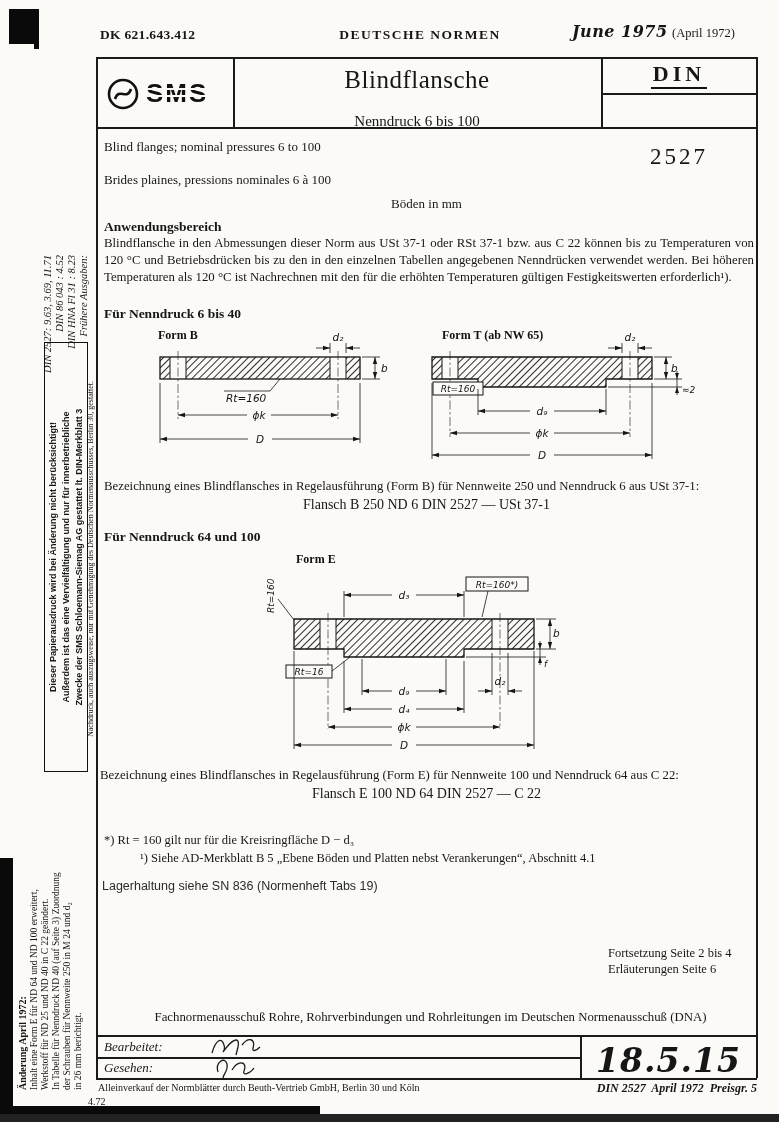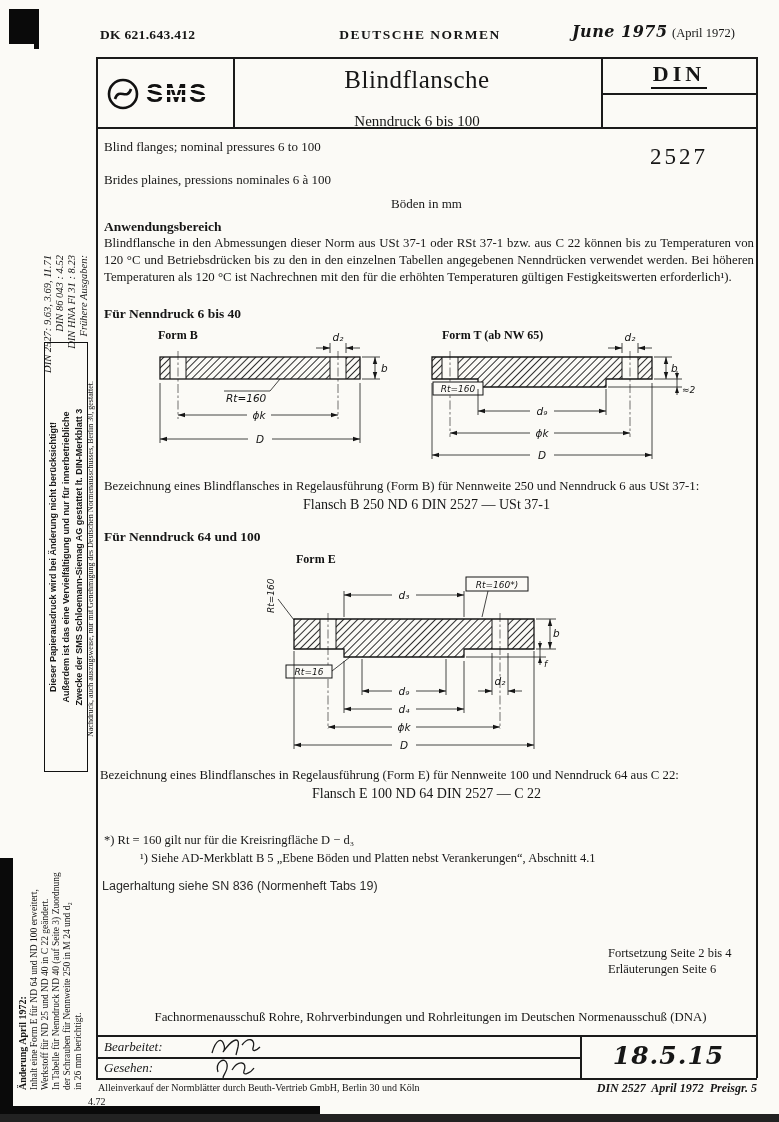--- a/index.html
+++ b/index.html
@@ -294,21 +294,21 @@
   <div class="hl" style="left:96px;top:1078px;width:661px;"></div>
   <div class="vl" style="left:580px;top:1035px;height:43px;"></div>
   <div class="abs i" style="left:104px;top:1039px;font-size:13px;">Bearbeitet:</div>
   <div class="abs i" style="left:104px;top:1060px;font-size:13px;">Gesehen:</div>
   <svg class="abs" style="left:208px;top:1035px;" width="64" height="22" viewBox="0 0 64 22">
     <path class="sig" d="M4,18 C8,4 14,2 16,10 C18,16 12,20 18,13 C26,3 32,2 30,12 L28,20 M34,10 C40,2 48,3 45,13 C44,17 48,16 52,12"></path>
   </svg>
   <svg class="abs" style="left:212px;top:1056px;" width="56" height="24" viewBox="0 0 56 24">
     <path class="sig" d="M6,16 C3,6 13,0 15,8 C17,16 7,22 13,23 M20,14 C26,4 36,5 32,15 C30,20 38,18 42,12"></path>
   </svg>
-  <div class="abs ctr hand" style="left:580px;top:1041px;width:177px;font-size:25px;font-weight:700;letter-spacing:1px;">18.5.15</div>
+  <div class="abs ctr hand" style="left:580px;top:1041px;width:177px;font-size:33px;font-weight:700;letter-spacing:1px;">18.5.15</div>
 
   <div class="abs" style="left:98px;top:1082px;font-size:10px;">Alleinverkauf der Normblätter durch Beuth-Vertrieb GmbH, Berlin 30 und Köln</div>
   <div class="abs i b pre" style="left:460px;top:1081px;width:297px;font-size:12px;text-align:right;">DIN 2527  April 1972  Preisgr. 5</div>
   <div class="abs" style="left:88px;top:1096px;font-size:10px;">4.72</div>
 
   <div class="vrot i" style="left:78px;top:462px;width:207px;text-align:right;font-size:10.5px;">Frühere Ausgaben:</div>
   <div class="vrot i" style="left:66px;top:462px;width:207px;text-align:right;font-size:10.5px;">DIN HNA Fl 31 : 8.23</div>
   <div class="vrot i" style="left:54px;top:462px;width:207px;text-align:right;font-size:10.5px;">DIN 86 043 : 4.52</div>
   <div class="vrot i" style="left:42px;top:462px;width:207px;text-align:right;font-size:10.5px;">DIN 2527: 9.63, 3.69, 11.71</div>
 

